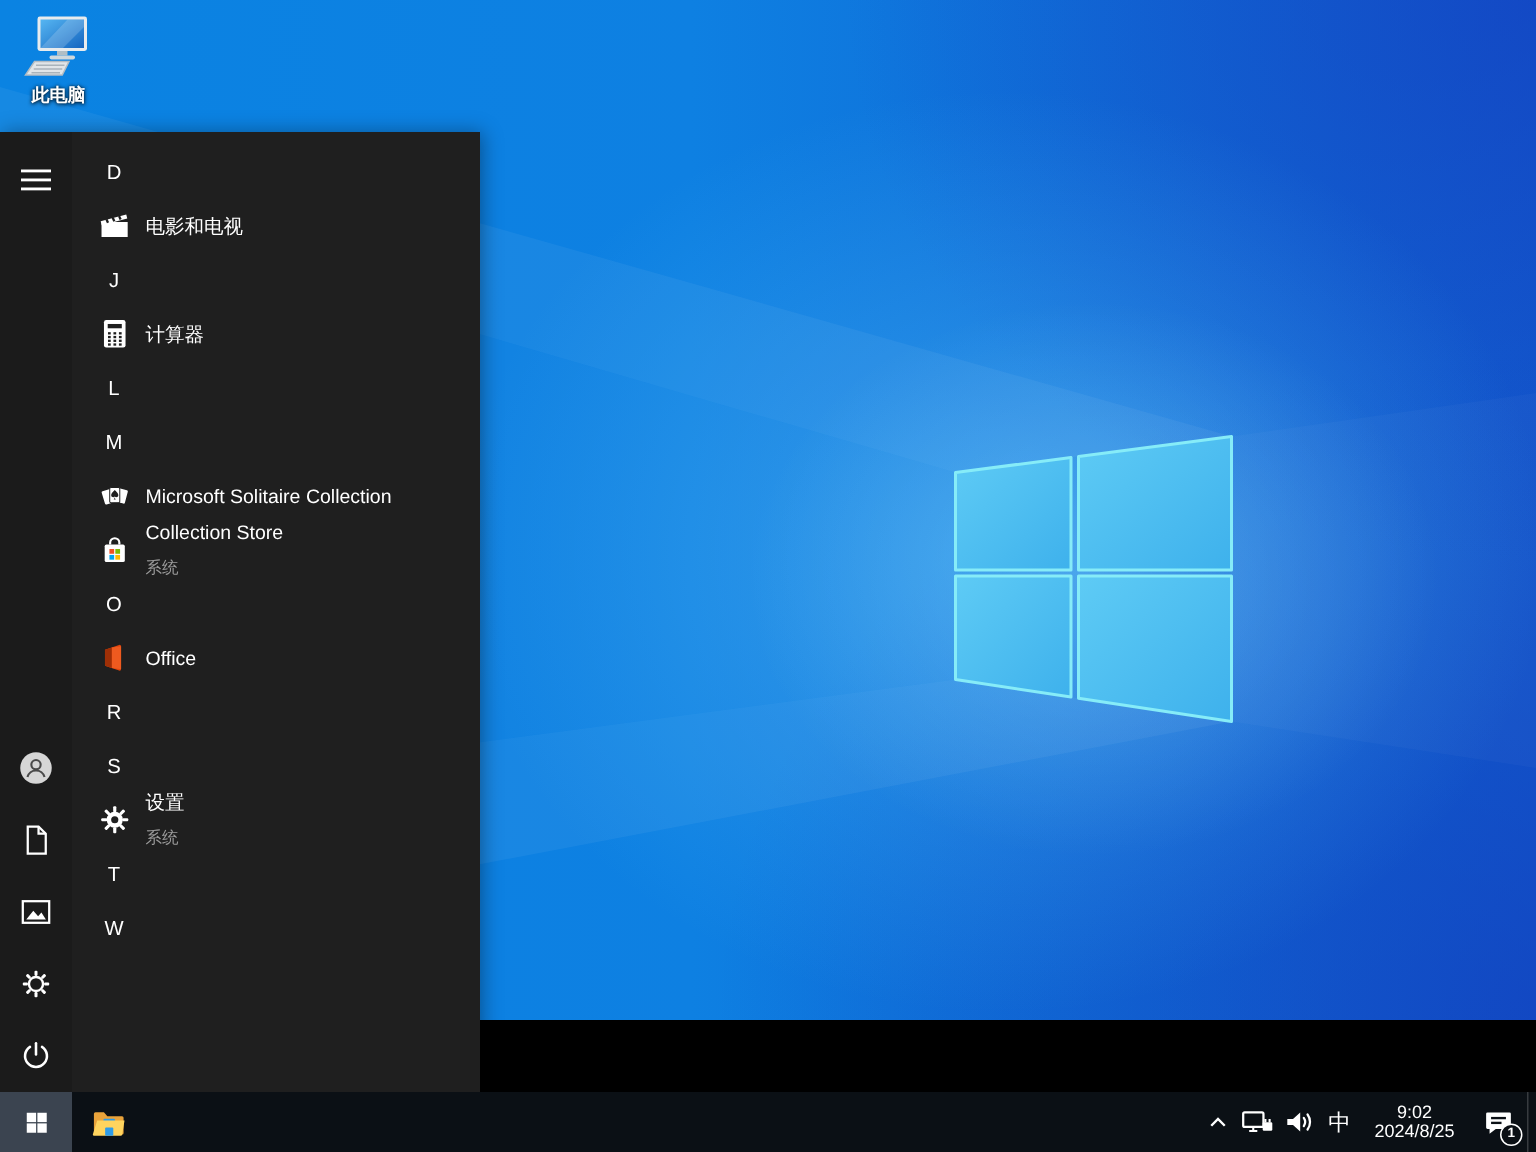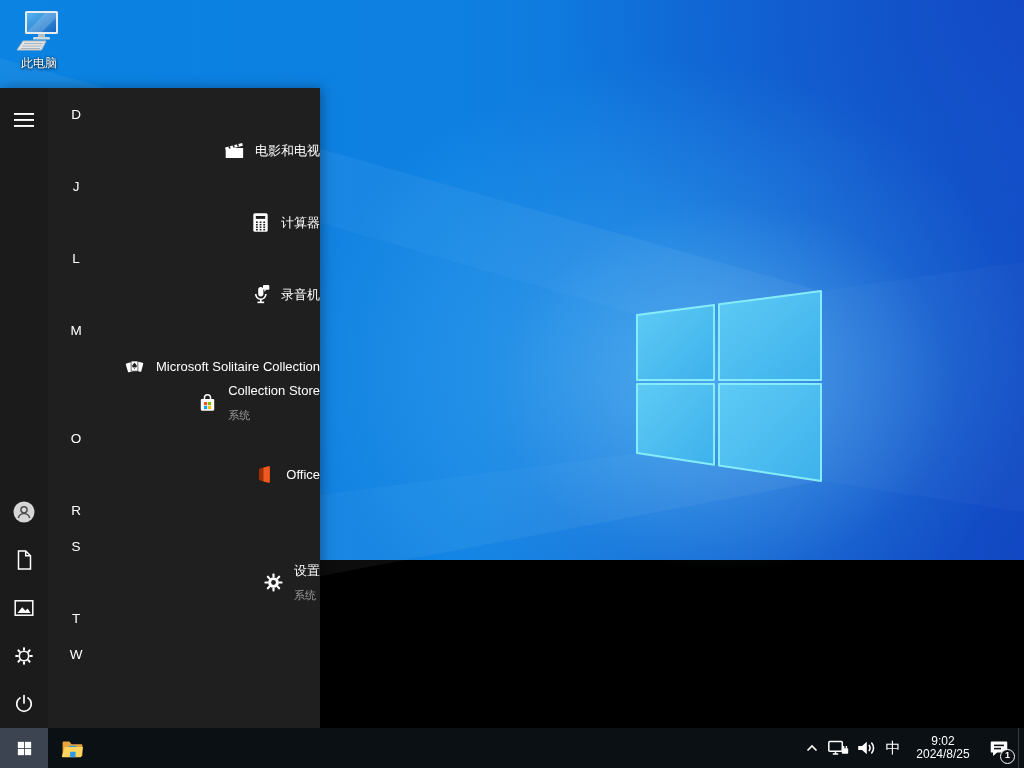--- a/index.html
+++ b/index.html
@@ -3,26 +3,27 @@
 <meta charset="utf-8">
 <style>
   html,body{margin:0;padding:0;}
   body{
     width:1024px;height:768px;position:relative;overflow:hidden;
     font-family:"Liberation Sans","DejaVu Sans",sans-serif;
     background:#000;
   }
   
   .desktop{
-    position:absolute;left:0;top:0;width:1024px;height:560px;
+    position:absolute;left:0;top:0;width:1024px;height:680px;
     background:
       radial-gradient(520px 440px at 668px 368px, rgba(96,205,255,.40), rgba(96,205,255,0) 70%),
       radial-gradient(640px 520px at 100% 0%, rgba(20,60,190,.55), rgba(20,60,190,0) 72%),
       radial-gradient(760px 620px at 100% 100%, rgba(18,56,185,.52), rgba(18,56,185,0) 72%),
       linear-gradient(90deg,#0a83e2 0%, #0e80e2 45%, #1259cd 100%);
+    font-weight: bold;
   }
   .wallpaper-svg{position:absolute;left:0;top:0;}
   
   .desktop-icon{
     position:absolute;left:8px;top:8px;width:62px;
     display:flex;flex-direction:column;align-items:center;cursor:default;
   }
   .desktop-icon .di-label{
     color:#fff;font-size:12px;margin-top:1px;
     text-shadow:0 1px 3px rgba(0,0,0,.85), 0 0 2px rgba(0,0,0,.6);
@@ -34,21 +35,21 @@
     box-shadow:2px 0 12px rgba(0,0,0,.35);
   }
   .rail{width:48px;flex:none;position:relative;background:#1b1b1b;}
   .rail-btn{
     position:absolute;left:12px;width:24px;height:24px;
     background:none;border:none;padding:0;cursor:pointer;
   }
   .rail-btn svg{width:24px;height:24px;display:block;}
   .app-list{flex:1;padding-top:8px;overflow:hidden;}
   .row{height:36px;display:flex;align-items:center;}
-  .row.app{cursor:pointer;justify-content:flex-end;}
+  .row.app{cursor:pointer;}
   .sec-letter{
     width:24px;margin-left:16px;text-align:center;
     color:#fff;font-size:13.5px;
   }
   .row-icon{width:24px;height:24px;margin-left:16px;flex:none;
     display:flex;align-items:center;justify-content:center;}
   .row-icon svg{width:23px;height:23px;display:block;}
   .row-text{margin-left:9px;display:flex;flex-direction:column;justify-content:center;
     color:#fff;font-size:13px;line-height:15px;white-space:nowrap;}
   .row-sub{font-size:11px;color:#9b9b9b;line-height:13px;margin-top:11px;}
@@ -222,35 +223,20 @@
             </g>
           </svg>
         </span>
         <span class="row-text">
           <span class="row-label">计算器</span>
         </span>
       </div>
       <div class="row section">
         <span class="sec-letter">L</span>
       </div>
-      <div class="row app">
-        <span class="row-icon">
-          <svg viewBox="0 0 24 24">
-            <rect x="9.6" y="4.2" width="5.4" height="9.8" rx="2.7" fill="#fff"></rect>
-            <path d="M7 11.6 a5.3 5.3 0 0 0 10.6 0" stroke="#fff" stroke-width="1.7" fill="none"></path>
-            <path d="M12.3 16.9 v3" stroke="#fff" stroke-width="1.7"></path>
-            <path d="M8.8 20.2 h7" stroke="#fff" stroke-width="1.7"></path>
-            <rect x="14.6" y="2" width="6.6" height="5" rx="1" fill="#fff"></rect>
-            <path d="M16 6.8 v2.4 l2.4 -2.4 Z" fill="#fff"></path>
-          </svg>
-        </span>
-        <span class="row-text">
-          <span class="row-label">录音机</span>
-        </span>
-      </div>
       <div class="row section">
         <span class="sec-letter">M</span>
       </div>
       <div class="row app">
         <span class="row-icon">
           <svg viewBox="0 0 24 24">
             <rect x="4.6" y="7.8" width="6.6" height="9.6" rx="0.9" fill="#fff" transform="rotate(-17 8 15)"></rect>
             <rect x="12.9" y="7.4" width="6.6" height="9.6" rx="0.9" fill="#fff" transform="rotate(15 16.5 14.8)"></rect>
             <rect x="8.5" y="6.3" width="7" height="10.6" rx="0.9" fill="#fff" stroke="#1f1f1f" stroke-width="0.7"></rect>
             <path d="M12 8 c1.5 1.7 2.5 2.4 2.5 3.6 a1.4 1.4 0 0 1 -2.5 0.9 c0 1 0.25 1.55 0.8 2.1 h-1.6 c0.55 -0.55 0.8 -1.1 0.8 -2.1 a1.4 1.4 0 0 1 -2.5 -0.9 c0 -1.2 1 -1.9 2.5 -3.6 Z" fill="#1f1f1f"></path>

